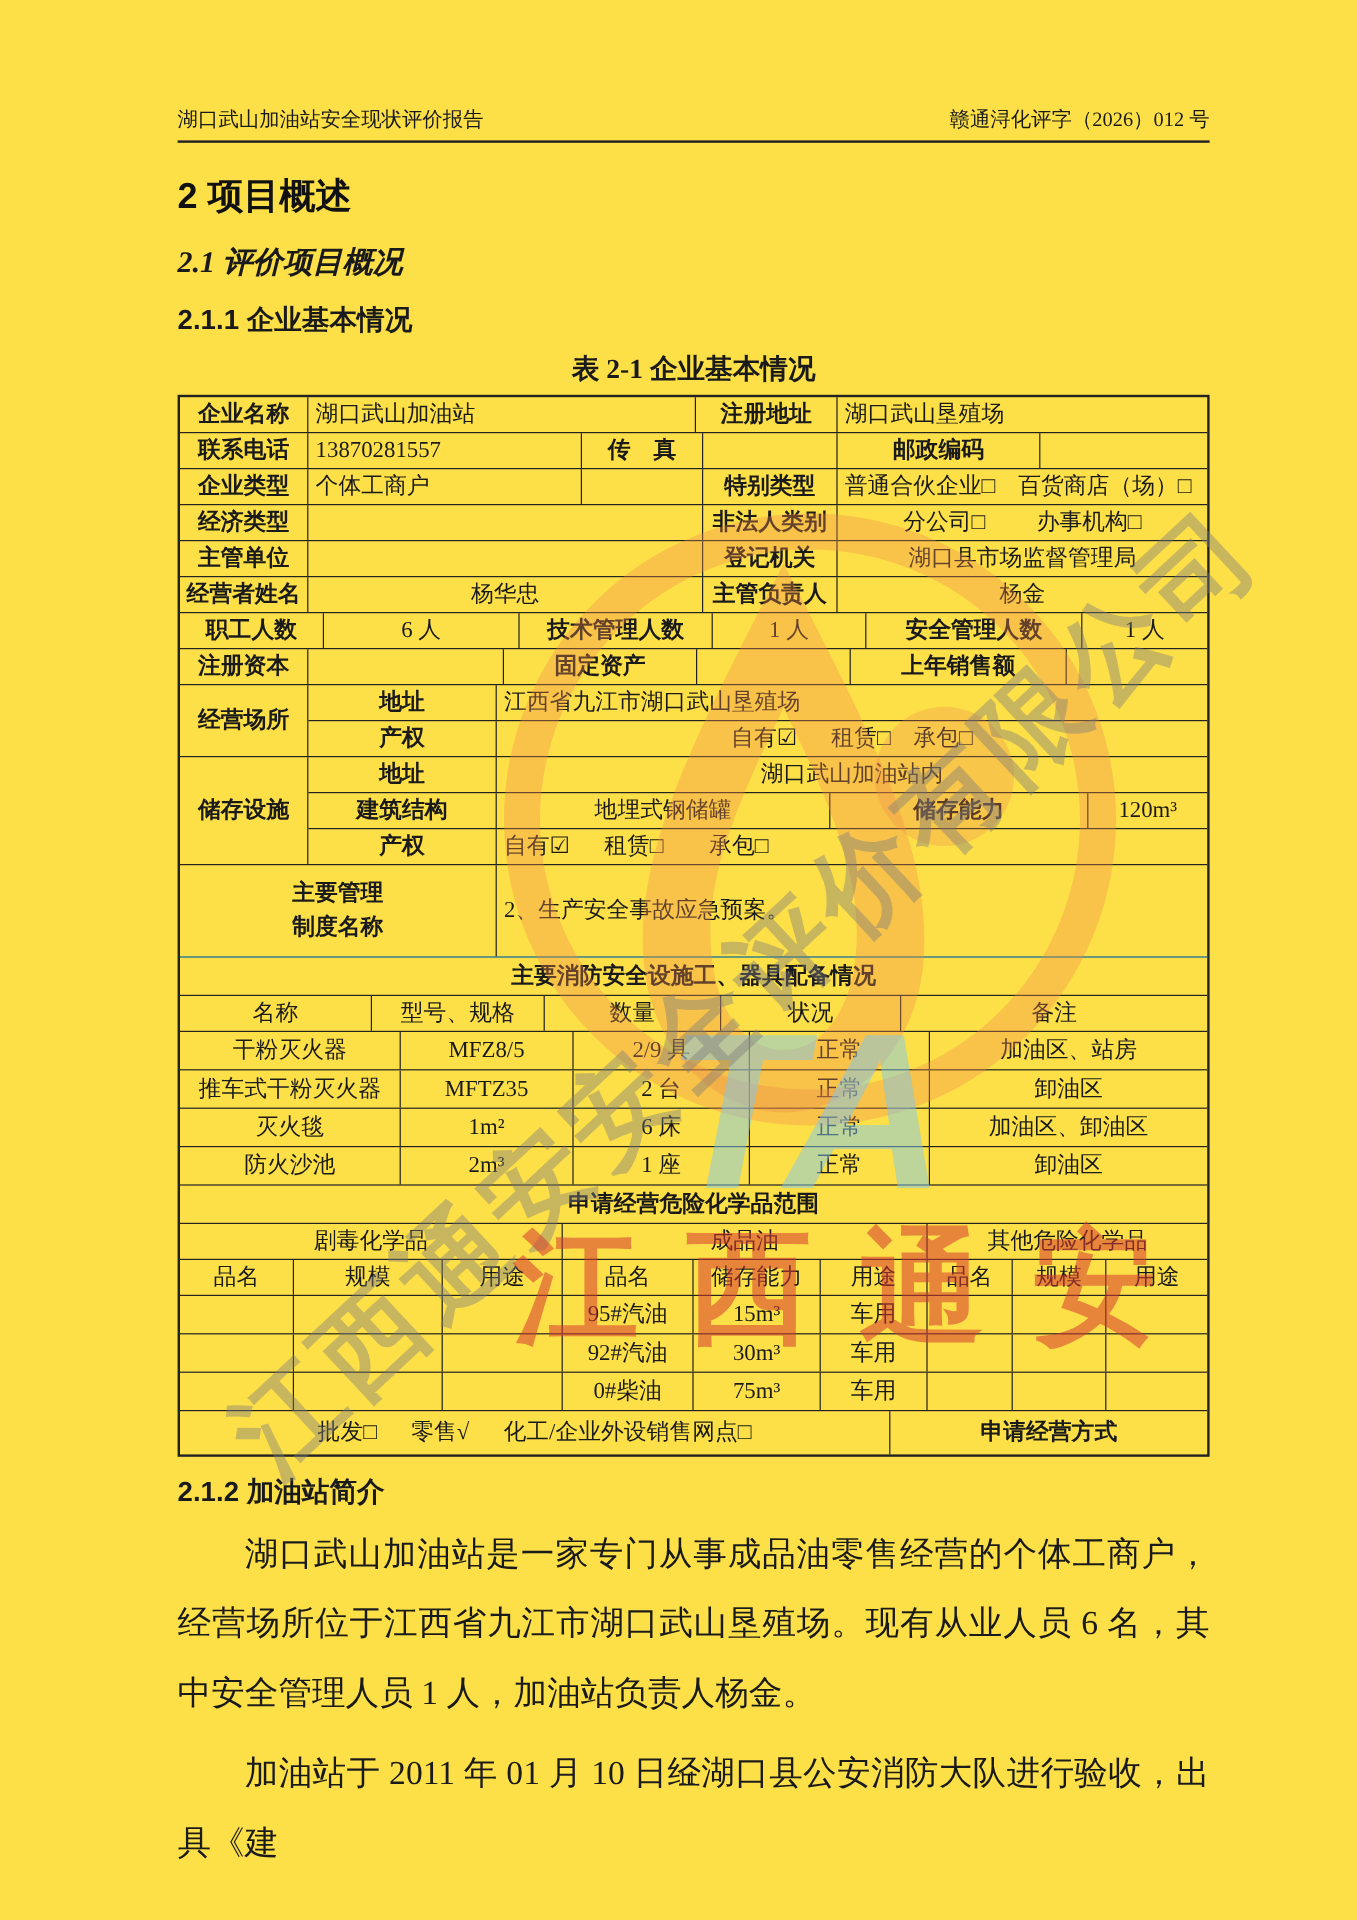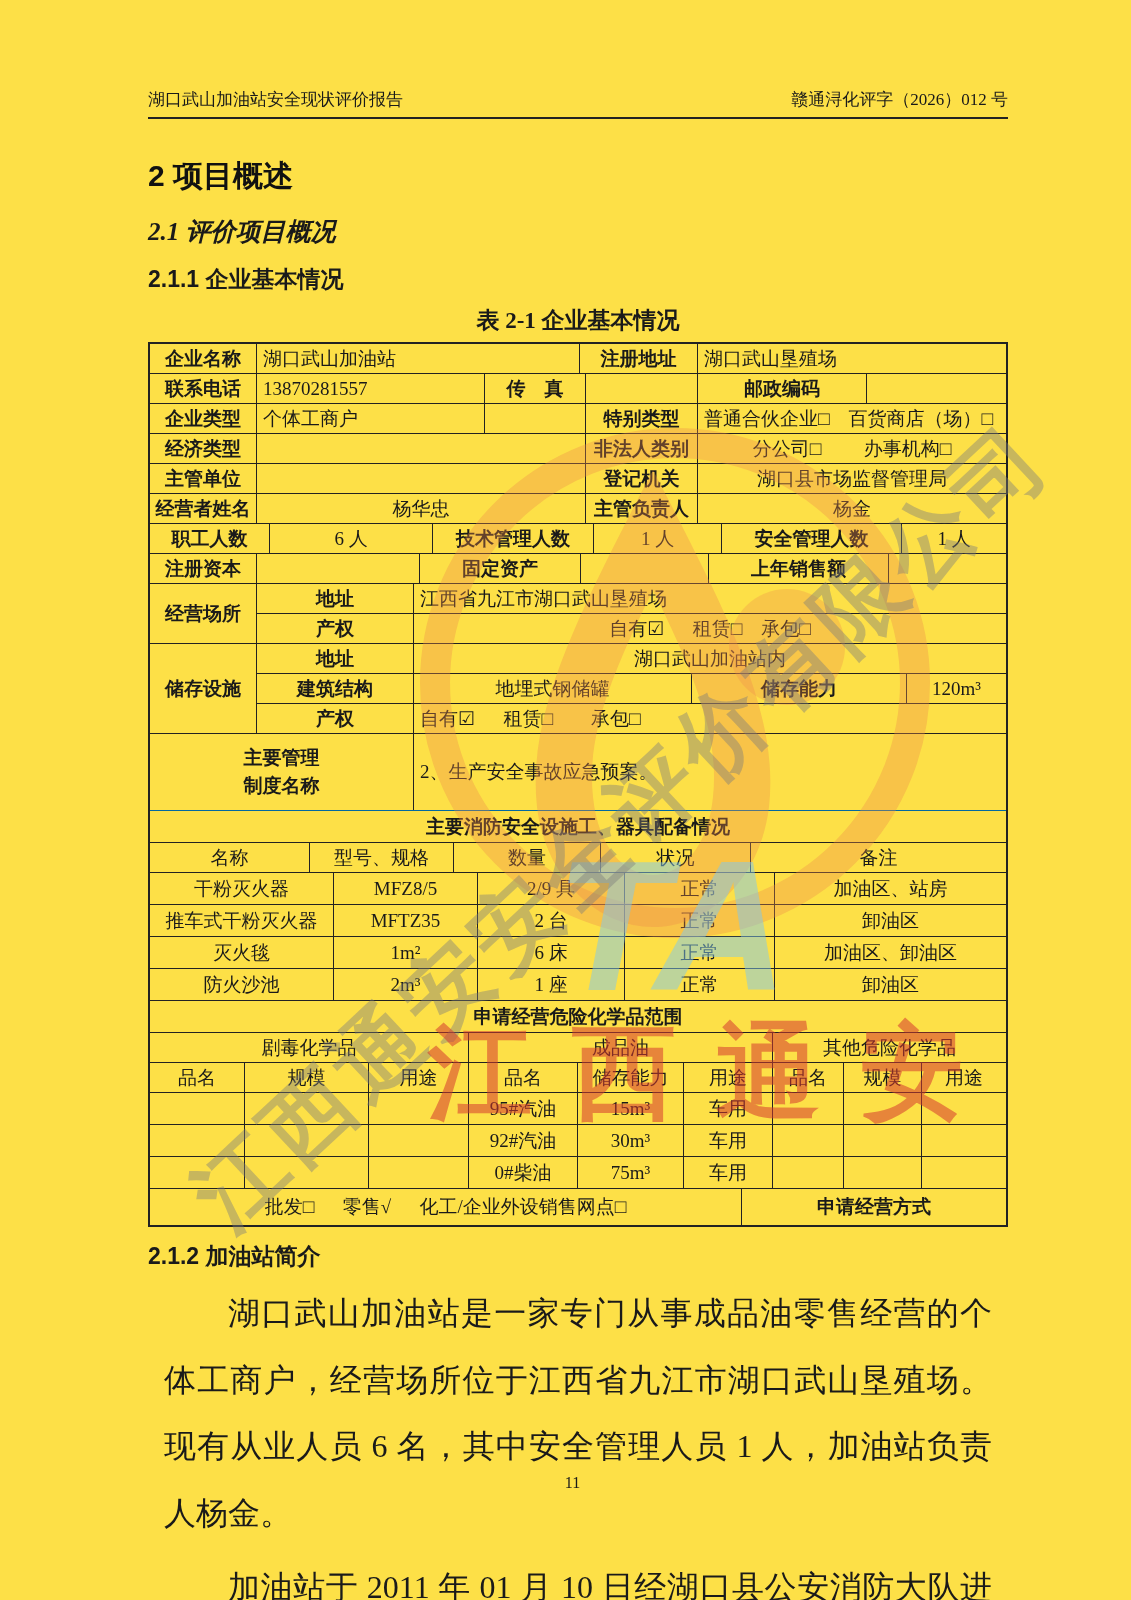--- a/index.html
+++ b/index.html
@@ -3,21 +3,21 @@
 <meta charset="utf-8">
 <style>
   html,body{margin:0;padding:0;background:#e8e8e8;}
   .page{position:relative;width:1131px;height:1600px;background:#fde047;margin:0 auto;
         font-family:"Liberation Serif","DejaVu Serif",serif;color:#1a1a1a;overflow:hidden;}
   .content{position:absolute;left:148px;top:88px;width:860px;z-index:1;}
 
   .doc-header{display:flex;justify-content:space-between;align-items:flex-end;
               font-size:17px;padding-bottom:6px;border-bottom:2px solid #222;}
 
-  .h1{font-size:30px;font-weight:bold;margin:37px 0 0;font-family:"Liberation Sans","DejaVu Sans",sans-serif;color:#111;}
+  .h1{font-size:30px;font-weight:bold;margin:24px 0 0;font-family:"Liberation Sans","DejaVu Sans",sans-serif;color:#111;}
   .h2{font-size:25px;font-weight:bold;font-style:italic;margin:18px 0 0;}
   .h3{font-size:23px;font-weight:bold;margin:16px 0 0;font-family:"Liberation Sans","DejaVu Sans",sans-serif;}
   .tbl-title{text-align:center;font-size:23px;font-weight:bold;margin:10px 0 6px;}
 
   .tbl{border:2px solid #222;width:860px;box-sizing:border-box;font-size:19px;line-height:1.25;}
   .tr{display:flex;border-bottom:1px solid #222;height:29px;align-items:stretch;}
   .tr.tall{height:31px;}
   .tr:last-child{border-bottom:none;}
   .td{border-right:1px solid #222;box-sizing:border-box;display:flex;align-items:center;
       justify-content:center;overflow:hidden;padding:0 3px;}
@@ -34,21 +34,21 @@
   .grp .gr:last-child{border-bottom:none;}
 
   .mgmt{display:flex;border-bottom:1px solid #0369a1;height:76px;}
   .mgmt .mlabel{width:264px;border-right:1px solid #222;box-sizing:border-box;display:flex;
                 flex-direction:column;align-items:center;justify-content:center;font-weight:bold;line-height:1.5;}
   .mgmt .mbody{flex:1;padding:3px 6px;display:flex;flex-direction:column;justify-content:center;}
 
   .fullhdr{display:flex;align-items:center;justify-content:center;font-weight:bold;
            border-bottom:1px solid #222;height:31px;}
 
-  .para{font-size:32px;line-height:2.08;text-align:justify;text-indent:2em;margin:8px 16px 0;}
+  .para{font-size:28px;line-height:2.08;text-align:justify;text-indent:2em;margin:8px 0 0;}
   .h4{font-size:23px;font-weight:bold;margin:14px 0 4px;font-family:"Liberation Sans","DejaVu Sans",sans-serif;}
 
   .page-num{position:absolute;left:14px;right:0;top:1474px;text-align:center;font-size:16px;z-index:1;}
 
   
   .wm{position:absolute;inset:0;pointer-events:none;z-index:2;}
   .wm-gray{position:absolute;left:168px;top:1168px;transform:rotate(-43deg);transform-origin:0 0;
            font-size:88px;font-weight:bold;letter-spacing:6px;white-space:nowrap;
            color:rgba(125,125,125,0.42);font-family:"Liberation Sans","DejaVu Sans",sans-serif;}
   .wm-red{position:absolute;left:428px;top:1004px;font-size:104px;font-weight:bold;letter-spacing:40px;

